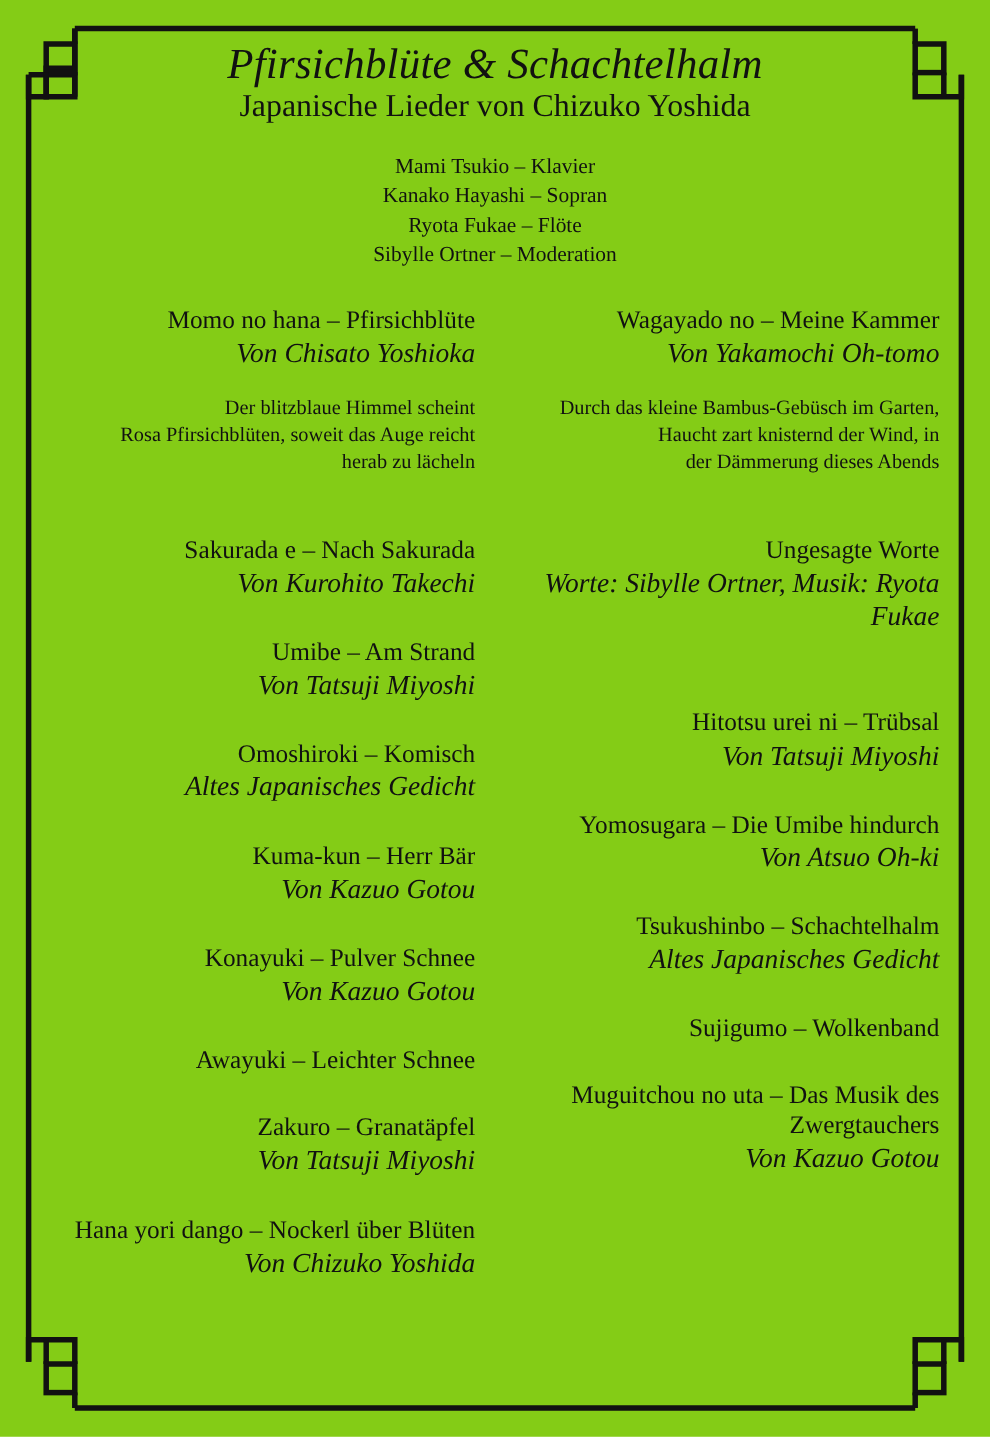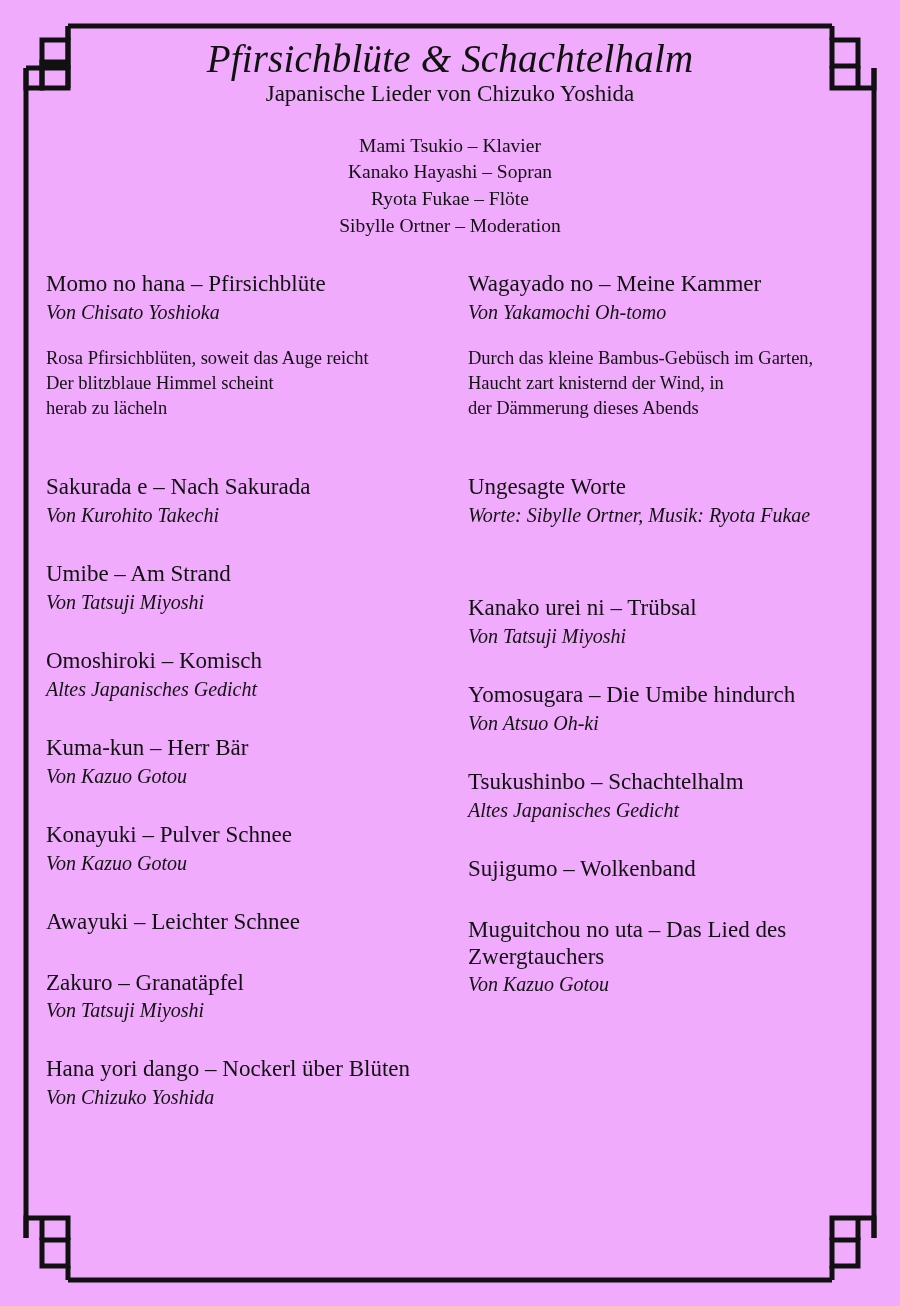--- a/index.html
+++ b/index.html
@@ -13,21 +13,21 @@
     font-family: "Liberation Serif", "DejaVu Serif", serif;
     color: #111111;
     overflow: hidden;
   }
 
   
   .page {
     position: relative;
     width: 900px;
     height: 1306px;
-    background: #f0abfc;
+    background: #84cc16;
   }
 
   .frame-svg {
     position: absolute;
     left: 0;
     top: 0;
     width: 900px;
     height: 1306px;
     pointer-events: none;
   }
@@ -47,21 +47,21 @@
   }
   .main-title {
     font-style: italic;
     font-size: 39px;
     line-height: 1.06;
     letter-spacing: 0.2px;
     margin: 0 0 2px 0;
     font-weight: 400;
   }
   .sub-title {
-    font-size: 23px;
+    font-size: 29px;
     line-height: 1.1;
     margin: 0;
     font-weight: 400;
   }
 
   .credits {
     text-align: center;
     margin-top: 26px;
   }
   .credit-line {
@@ -76,31 +76,31 @@
     align-items: flex-start;
   }
   .col {
     width: 50%;
     box-sizing: border-box;
   }
   .col-left  { padding: 0 18px 0 6px; }
   .col-right { padding: 0 6px 0 18px; }
 
   .piece {
-    text-align: left;
+    text-align: right;
     font-family: Liberation Serif, serif;
   }
   .piece-title {
     font-size: 23px;
     line-height: 1.17;
     margin: 0;
     font-weight: 400;
   }
   .piece-author {
-    font-size: 20px;
+    font-size: 25px;
     font-style: italic;
     line-height: 1.2;
     margin: 2px 0 0 0;
   }
   .piece-verse {
     font-size: 18.5px;
     line-height: 1.33;
     margin: 22px 0 0 0;
   }
   .verse-line { display: block; }
@@ -165,22 +165,22 @@
       <div class="credit-line">Ryota Fukae – Flöte</div>
       <div class="credit-line">Sibylle Ortner – Moderation</div>
     </div>
 
     <div class="columns">
       <div class="col col-left" id="col-left">
           <div class="piece">
             <div class="piece-title">Momo no hana – Pfirsichblüte</div>
             <div class="piece-author">Von Chisato Yoshioka</div>
             <div class="piece-verse">
+              <span class="verse-line">Der blitzblaue Himmel scheint</span>
               <span class="verse-line">Rosa Pfirsichblüten, soweit das Auge reicht</span>
-              <span class="verse-line">Der blitzblaue Himmel scheint</span>
               <span class="verse-line">herab zu lächeln</span>
             </div>
           </div>
           <div style="height: 54px;"></div>
           <div class="piece">
             <div class="piece-title">Sakurada e – Nach Sakurada</div>
             <div class="piece-author">Von Kurohito Takechi</div>
           </div>
           <div style="height: 34px;"></div>
           <div class="piece">
@@ -228,39 +228,39 @@
             </div>
           </div>
           <div style="height: 54px;"></div>
           <div class="piece">
             <div class="piece-title">Ungesagte Worte</div>
             <div class="piece-author">Worte: Sibylle Ortner, Musik: Ryota Fukae</div>
           </div>
           <div style="height: 34px;"></div>
           <div style="height: 34px;"></div>
           <div class="piece">
-            <div class="piece-title">Kanako urei ni – Trübsal</div>
+            <div class="piece-title">Hitotsu urei ni – Trübsal</div>
             <div class="piece-author">Von Tatsuji Miyoshi</div>
           </div>
           <div style="height: 34px;"></div>
           <div class="piece">
             <div class="piece-title">Yomosugara – Die Umibe hindurch</div>
             <div class="piece-author">Von Atsuo Oh-ki</div>
           </div>
           <div style="height: 34px;"></div>
           <div class="piece">
             <div class="piece-title">Tsukushinbo – Schachtelhalm</div>
             <div class="piece-author">Altes Japanisches Gedicht</div>
           </div>
           <div style="height: 34px;"></div>
           <div class="piece">
             <div class="piece-title">Sujigumo – Wolkenband</div>
           </div>
           <div style="height: 34px;"></div>
           <div class="piece">
-            <div class="piece-title">Muguitchou no uta – Das Lied des Zwergtauchers</div>
+            <div class="piece-title">Muguitchou no uta – Das Musik des Zwergtauchers</div>
             <div class="piece-author">Von Kazuo Gotou</div>
           </div>
         </div>
     </div>
 
   </div>
 </div>
 
 </body></html>

